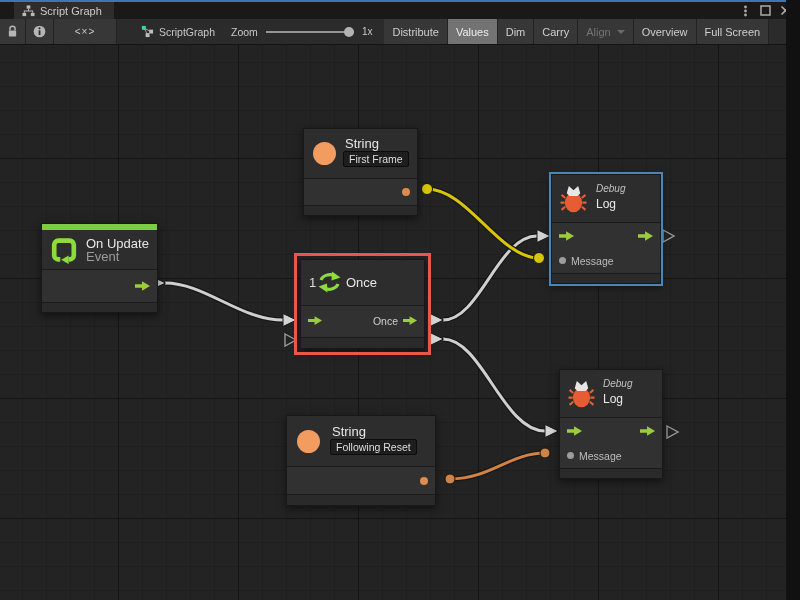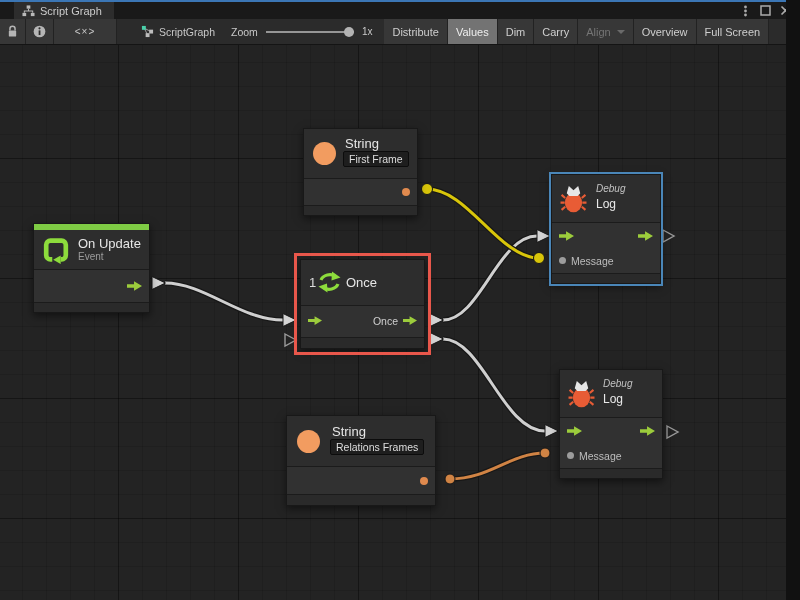--- a/index.html
+++ b/index.html
@@ -53,21 +53,21 @@
 
   
   .node{position:absolute;background:#2d2d2d;border:1px solid #181818;box-shadow:0 3px 8px rgba(0,0,0,.5);}
   .node.sel-red{outline:3px solid #e8574b;outline-offset:3px;}
   .node.sel-blue{box-shadow:0 0 0 2px #4a86b8,0 3px 8px rgba(0,0,0,.5);}
   .nhead{position:relative;background:#2d2d2d;}
   .nbody{background:#313131;border-top:1px solid #1b1b1b;}
   .nfoot{background:#2a2a2a;border-top:1px solid #1b1b1b;}
   .event-bar{height:6px;background:#7ecb44;}
   .ntitle{font-size:13px;color:#e6e6e6;line-height:13px;}
-  .nsub{font-size:10px;color:#9c9c9c;line-height:11px;text-align:center;}
+  .nsub{font-size:13px;color:#9c9c9c;line-height:11px;text-align:center;}
   .nsur{font-size:10px;color:#c2c2c2;line-height:10px;font-style:italic;}
   .ntitle-big{font-size:12px;color:#e9e9e9;line-height:14px;text-align:center;}
   .plabel{font-size:10.5px;color:#cfcfcf;}
   .nfield{display:inline-block;background:#1e1e1e;border:1px solid #0c0c0c;border-radius:2px;font-size:10.5px;color:#dedede;padding:1px 5px;white-space:nowrap;}
   .prow{display:flex;align-items:center;justify-content:space-between;padding:0 7px;}
   .pleft,.pright{display:flex;align-items:center;gap:5px;}
   .dot-orange{width:8px;height:8px;border-radius:50%;background:#e08a4e;}
   .dot-gray{width:7px;height:7px;border-radius:50%;background:#9c9c9c;}
   .circle-orange{border-radius:50%;background:#f29c60;}
   .ga{display:block;}
@@ -225,21 +225,21 @@
       </div>
       <div class="nbody prow" style="height:27px;">
         <span class="pleft"></span>
         <span class="pright">
             <span class="dot-orange"></span>
           </span>
       </div>
       <div class="nfoot" style="height:10px;"></div>
     </div>
 
-    <div class="node" style="left:33px;top:178px;width:117px;text-decoration:underline;">
+    <div class="node" style="left:41px;top:178px;width:117px;text-decoration:underline;">
       <div class="event-bar"></div>
       <div class="nhead" style="height:39px;">
         <svg style="position:absolute;left:8px;top:6px;" width="28" height="28" viewBox="0 0 30 30">
           <path d="M11 25 H9 A4.5 4.5 0 0 1 4.5 20.5 V9.5 A4.5 4.5 0 0 1 9 5 H21 A4.5 4.5 0 0 1 25.5 9.5 V20.5 A4.5 4.5 0 0 1 21 25 H20" stroke="#8ddc3c" stroke-width="5" fill="none" stroke-linejoin="round"></path>
           <polygon points="20,21 20,30 12,25.5" fill="#8ddc3c"></polygon>
         </svg>
         <div style="position:absolute;left:44px;top:7px;" class="ntitle">On Update</div>
         <div style="position:absolute;left:44px;top:21px;" class="nsub">Event</div>
       </div>
       <div class="nbody prow" style="height:33px;">
@@ -343,21 +343,21 @@
           </span>
         <span class="pright"></span>
       </div>
       <div class="nfoot" style="height:10px;"></div>
     </div>
 
     <div class="node" style="left:286px;top:370px;width:150px;">
       <div class="nhead" style="height:50px;">
         <div class="circle-orange" style="position:absolute;left:10px;top:14px;width:23px;height:23px;"></div>
         <div style="position:absolute;left:45px;top:9px;" class="ntitle">String</div>
-        <div class="nfield" style="position:absolute;left:43px;top:23px;">Relations Frames</div>
+        <div class="nfield" style="position:absolute;left:43px;top:23px;">Following Reset</div>
       </div>
       <div class="nbody prow" style="height:28px;">
         <span class="pleft"></span>
         <span class="pright">
             <span class="dot-orange"></span>
           </span>
       </div>
       <div class="nfoot" style="height:11px;"></div>
     </div>
 

